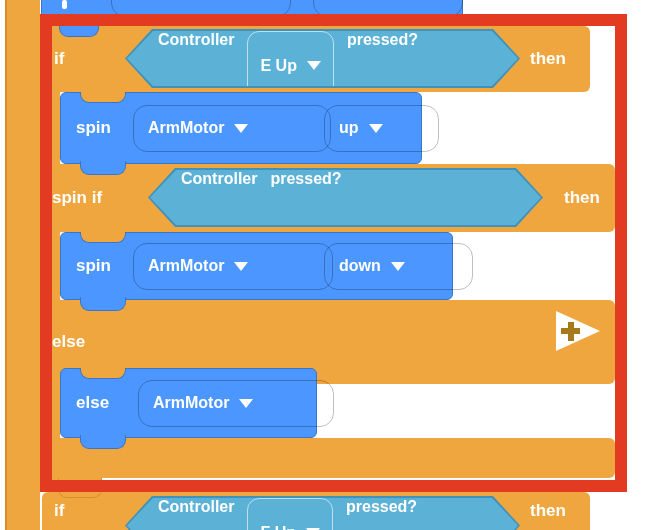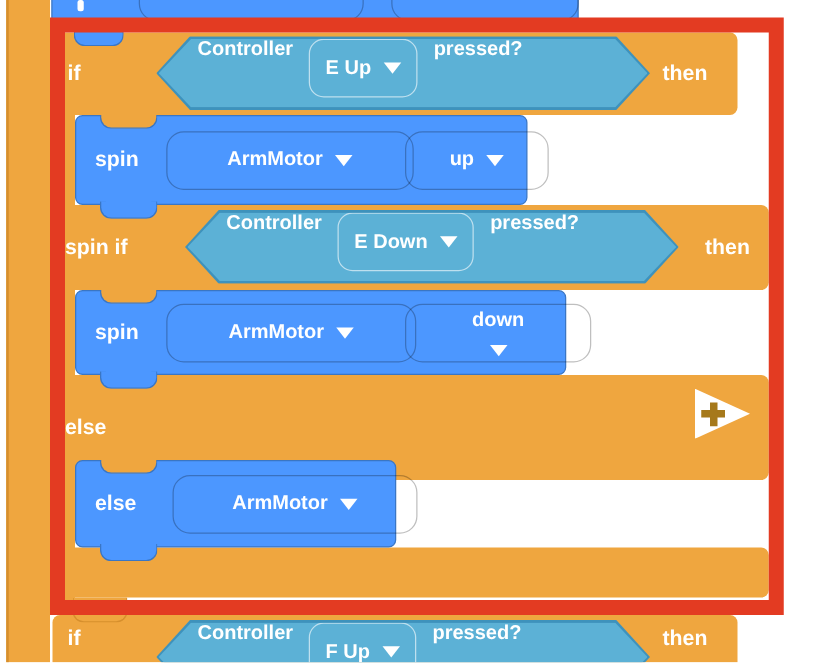--- a/index.html
+++ b/index.html
@@ -23,33 +23,33 @@
   .row-label{position:absolute;top:0;height:100%;display:flex;align-items:center;font-size:17px;}
 
   
   .hex-o{z-index:3;}
   .hex-o .shell{position:absolute;inset:0;background:var(--sensing-blue-border,#3E92BC);
      clip-path:polygon(27px 0,calc(100% - 27px) 0,100% 50%,calc(100% - 27px) 100%,27px 100%,0 50%);}
   .hex-i{position:absolute;inset:2px;background:var(--sensing-blue,#5CB1D6);
      clip-path:polygon(26px 0,calc(100% - 26px) 0,100% 50%,calc(100% - 26px) 100%,26px 100%,0 50%);
      display:flex;align-items:flex-start;padding-left:31px;gap:13px;font-size:16px;}
   .hex-field{height:43px;border:1px solid rgba(255,255,255,0.6);border-radius:12px;
-     display:flex;align-items:center;justify-content:center;gap:10px;padding:1px 12px;font-size:16px;}
+     display:flex;align-items:center;justify-content:center;gap:10px;padding:12px 12px;font-size:16px;}
 
   
   .blue{background:var(--motor-blue,#4C97FF);border:1px solid var(--motor-blue-border,#3A76C4);
         border-radius:6px;z-index:3;display:flex;align-items:center;font-size:17px;}
   .notch{position:absolute;top:-1px;left:19px;width:44px;height:10px;
          background:var(--control-orange,#EFA63F);
          border:1px solid var(--motor-blue-border,#3A76C4);border-top:none;border-radius:0 0 9px 9px;}
   .nub{position:absolute;bottom:-12px;left:19px;width:44px;height:13px;
        background:var(--motor-blue,#4C97FF);
        border:1px solid var(--motor-blue-border,#3A76C4);border-top:none;border-radius:0 0 9px 9px;}
   .fld{height:45px;border:1px solid rgba(0,0,0,0.25);border-radius:14px;
-       display:flex;align-items:center;justify-content:center;gap:10px;padding:0 14px;font-size:16px;}
+       display:flex;align-items:center;justify-content:flex-start;gap:10px;padding:0 14px;font-size:16px;}
   .caret{width:0;height:0;border-left:7px solid transparent;border-right:7px solid transparent;
          border-top:9px solid #fff;}
 
   
   .toppart{left:41px;top:-34px;width:422px;height:56px;}
   .toppart .ghost{position:absolute;top:4px;height:44px;background:transparent;
         border:1px solid rgba(0,0,0,0.25);border-radius:14px;}
   .topnub{left:59px;top:20px;width:40px;height:17px;background:var(--motor-blue,#4C97FF);
           border:1px solid var(--motor-blue-border,#3A76C4);border-top:none;
           border-radius:0 0 9px 9px;z-index:4;}
@@ -118,38 +118,34 @@
     </div>
     <div class="nub"></div>
   </div>
 
   <div class="abs orange hdr2">
     <span class="row-label" style="left:10px;">spin if</span>
     <div class="abs hex-o" style="left:106px;top:4px;width:395px;height:59px;">
       <div class="shell"></div>
       <div class="hex-i">
         <span>Controller</span>
-        <div class="hex-field">
-          <span>E Down</span>
-          <span class="caret"></span>
-        </div>
         <span>pressed?</span>
       </div>
     </div>
     <span class="row-label" style="left:522px;">then</span>
   </div>
 
   <div class="abs blue" style="left:60px;top:232px;width:393px;height:68px;">
     <div class="notch"></div>
     <span style="position:absolute;left:15px;">spin</span>
     <div class="fld" style="position:absolute;left:72px;width:170px;">
       <span>ArmMotor</span>
       <span class="caret"></span>
     </div>
-    <div class="fld" style="position:absolute;left:263px;width:119px;flex-direction:column;">
+    <div class="fld" style="position:absolute;left:263px;width:119px;">
       <span>down</span>
       <span class="caret"></span>
     </div>
     <div class="nub"></div>
   </div>
 
   <div class="abs orange elsebar">
     <span class="row-label" style="left:10px;">else</span>
     <div class="expand">
       <div class="tri"></div>

